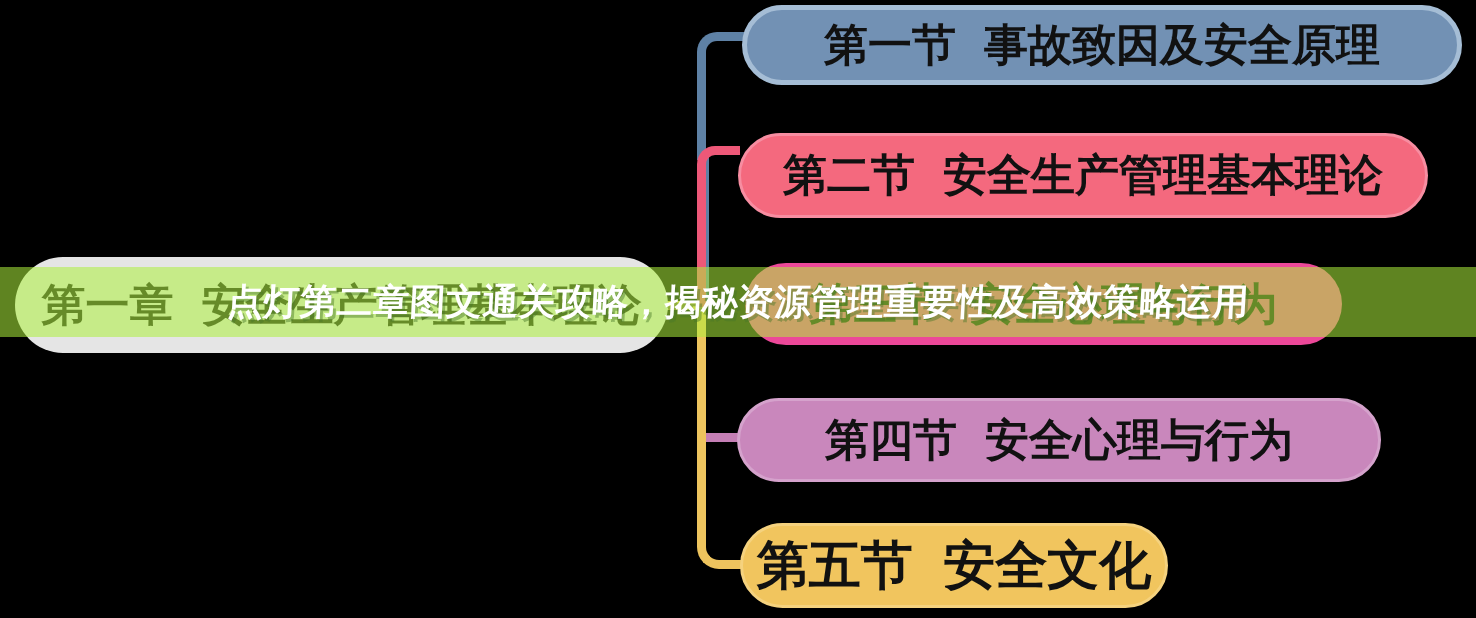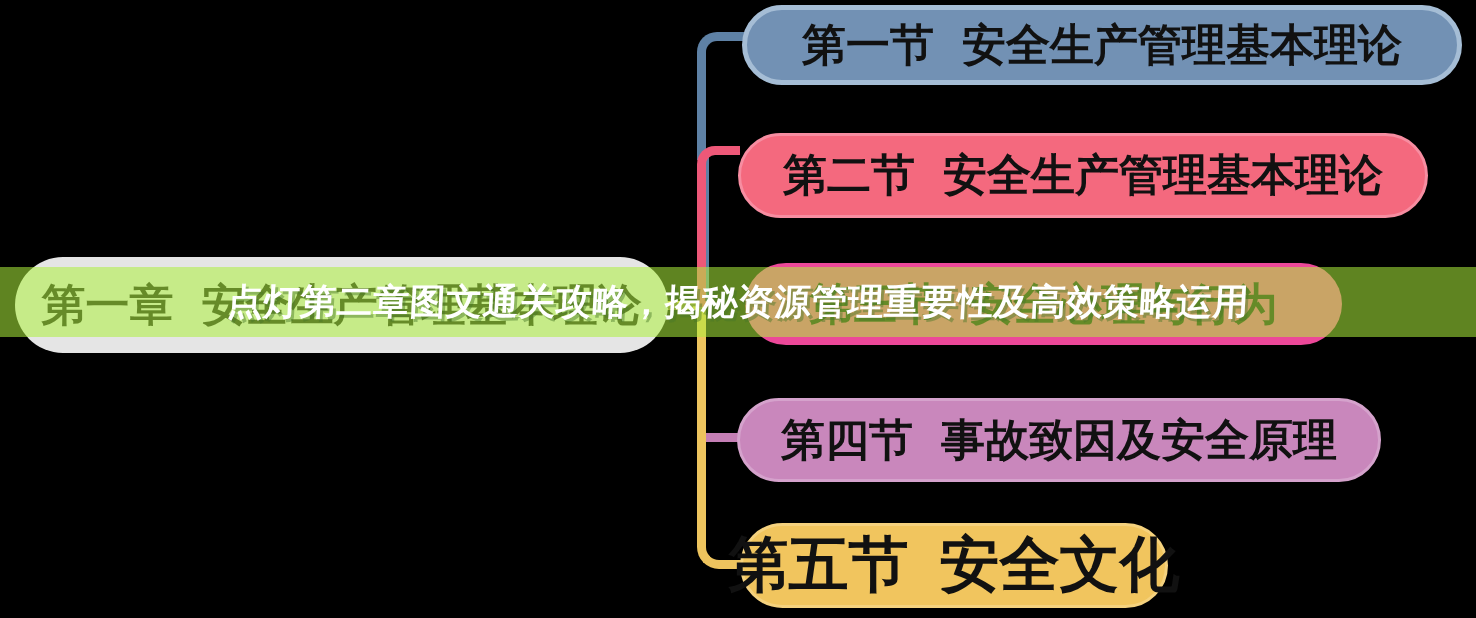--- a/index.html
+++ b/index.html
@@ -42,21 +42,21 @@
     color: #111;
     font-weight: 700;
     white-space: nowrap;
     word-spacing: 16px;
   }
   #node-chapter { left: 15px;  top: 257px; width: 653px; height: 96px; font-size: 44px; }
   #node-s1      { left: 742px; top: 5px;   width: 720px; height: 80px; font-size: 44px; border: 5px solid; }
   #node-s2      { left: 738px; top: 133px; width: 690px; height: 85px; font-size: 44px; border: 3px solid; }
   #node-s3      { left: 745px; top: 263px; width: 597px; height: 82px; font-size: 44px; }
   #node-s4      { left: 737px; top: 398px; width: 644px; height: 84px; font-size: 44px; border: 3px solid; }
-  #node-s5      { left: 740px; top: 523px; width: 428px; height: 85px; font-size: 60px; border: 3px solid; font-family: Liberation Serif, serif; }
+  #node-s5      { left: 740px; top: 523px; width: 428px; height: 85px; font-size: 52px; border: 3px solid; }
   
   #banner {
     position: absolute; z-index: 30;
     left: 0; top: 267px; width: 1476px; height: 70px;
     display: flex; align-items: center; justify-content: center;
   }
   #banner-text {
     font-size: 36px;
     font-weight: 700;
     white-space: nowrap;
@@ -75,30 +75,30 @@
   <div class="conn" id="conn-s2" style="border-color: rgb(238, 88, 120);"></div>
   <div class="conn" id="conn-s4" style="background-color: rgb(197, 127, 181);"></div>
   <div class="conn" id="conn-s5" style="border-color: rgb(238, 196, 94);"></div>
   <div class="conn" id="conn-stem" style="background-color: rgb(238, 196, 94);"></div>
 
   <div class="node" id="node-chapter" style="background-color: #e5e5e5; color: rgb(17, 17, 17);">
     <span>第一章 安全生产管理基本理论</span>
   </div>
 
   <div class="node" id="node-s1" style="background-color: rgb(114, 145, 180); border-color: rgb(165, 189, 213);">
-    <span>第一节 安全生产管理基本理论</span>
+    <span>第一节 事故致因及安全原理</span>
   </div>
   <div class="node" id="node-s2" style="background-color: rgb(244, 105, 126); border-color: rgb(247, 141, 161);">
     <span>第二节 安全生产管理基本理论</span>
   </div>
   <div class="node" id="node-s3" style="background-color: #ec4899; border-color: rgb(49, 165, 201);">
     <span>第三节 安全心理与行为</span>
   </div>
   <div class="node" id="node-s4" style="background-color: rgb(201, 135, 188); border-color: rgb(213, 162, 204);">
-    <span>第四节 事故致因及安全原理</span>
+    <span>第四节 安全心理与行为</span>
   </div>
   <div class="node" id="node-s5" style="background-color: rgb(241, 197, 94); border-color: rgb(245, 210, 126);">
     <span>第五节 安全文化</span>
   </div>
 
   <div id="banner" style="background-color: rgba(173, 240, 60, 0.55);">
     <span id="banner-text" style="color: rgb(255, 255, 255);">点灯第二章图文通关攻略，揭秘资源管理重要性及高效策略运用</span>
   </div>
 
 </div>

